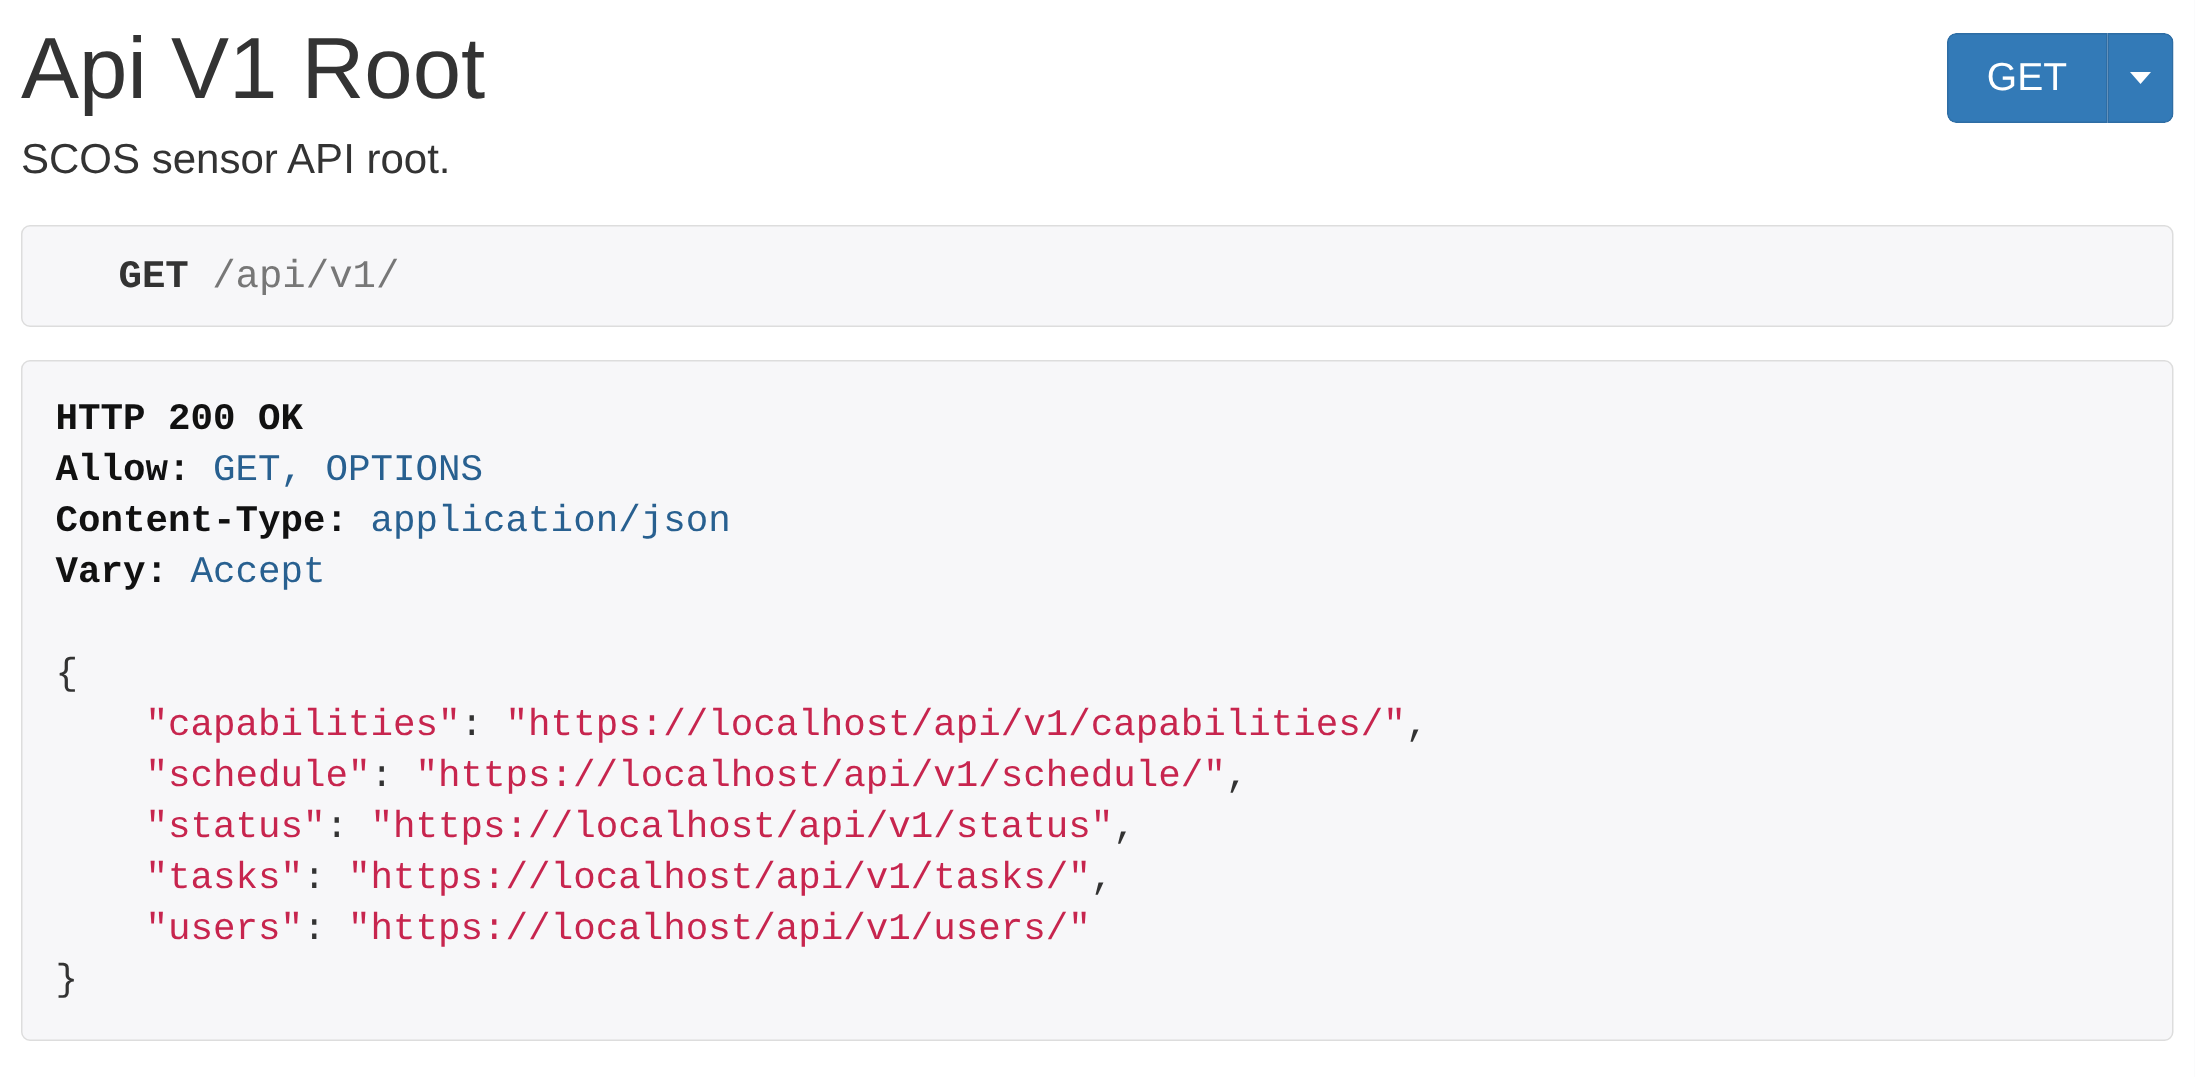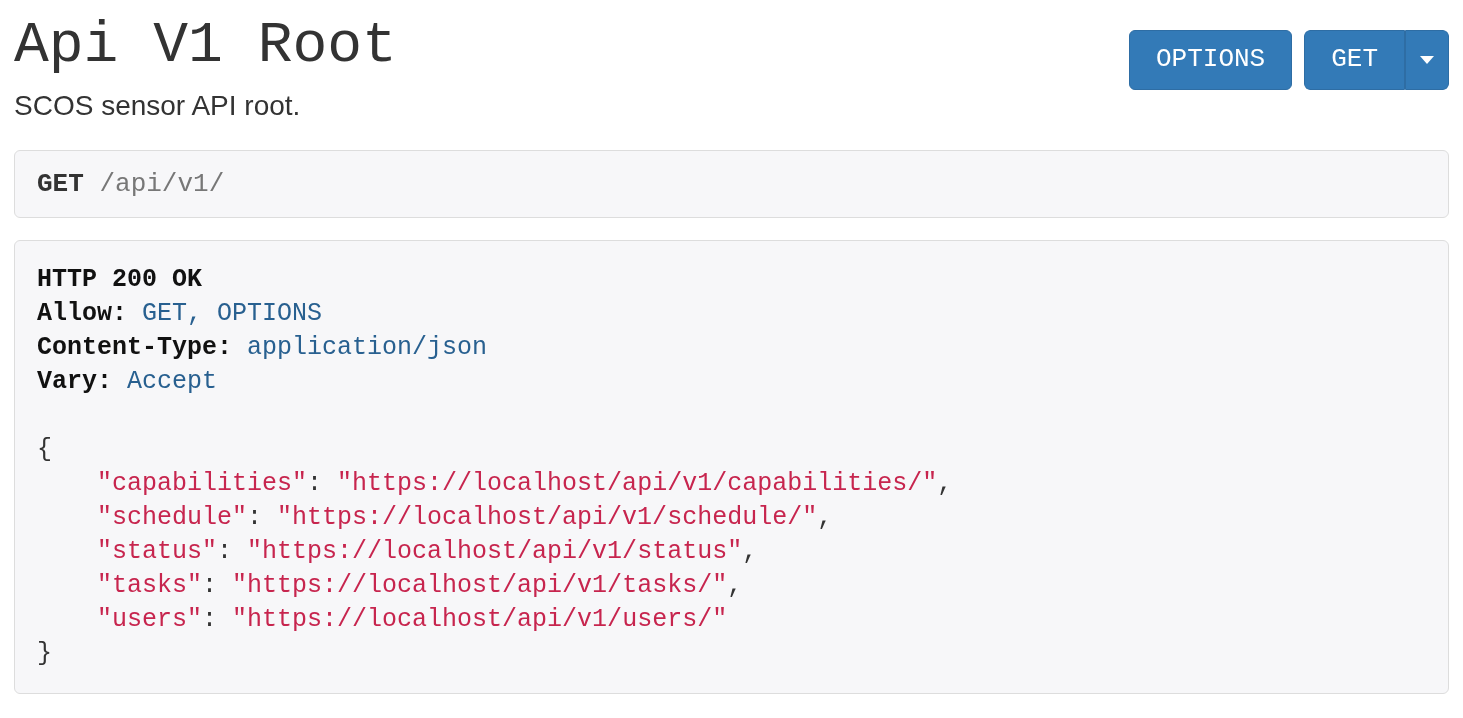--- a/index.html
+++ b/index.html
@@ -5,23 +5,22 @@
   * { box-sizing: border-box; }
   body {
     margin: 0;
     padding: 14px;
     font-family: -apple-system, BlinkMacSystemFont, "Segoe UI", Helvetica, Arial, sans-serif;
     color: #333;
     background: #fff;
   }
   .header-row {
     display: flex;
-    align-items: flex-end;
+    align-items: flex-start;
     justify-content: space-between;
-    font-family: Liberation Mono, monospace;
   }
   h1 {
     font-size: 58px;
     font-weight: 500;
     margin: 0 0 12px 0;
     color: #333;
     line-height: 1.1;
   }
   .description {
     font-size: 28px;
@@ -76,20 +75,21 @@
   .panel {
     border: 1px solid #ddd;
     border-radius: 6px;
     background: #f7f7f9;
     padding: 18px 22px;
     margin-bottom: 22px;
   }
   .req-line {
     font-family: Consolas, Menlo, "Courier New", monospace;
     font-size: 26px;
+    margin-left: 42px;
   }
   .req-method { font-weight: 700; color: #333; }
   .req-path { color: #777; }
   .response-panel {
     border: 1px solid #ddd;
     border-radius: 6px;
     background: #f7f7f9;
     padding: 22px 16px 22px 22px;
   }
   pre.response {
@@ -106,21 +106,20 @@
   .tok-plain { color: #333; }
 </style>
 </head>
 <body>
 
 <div class="header-row">
   <div>
     <h1>Api V1 Root</h1>
   </div>
   <div class="button-group">
-    <button class="btn">OPTIONS</button>
     <div class="btn-split">
       <button class="btn">GET</button>
       <button class="btn btn-caret">
         <span class="caret"></span>
       </button>
     </div>
   </div>
 </div>
 
 <div class="description">SCOS sensor API root.</div>

